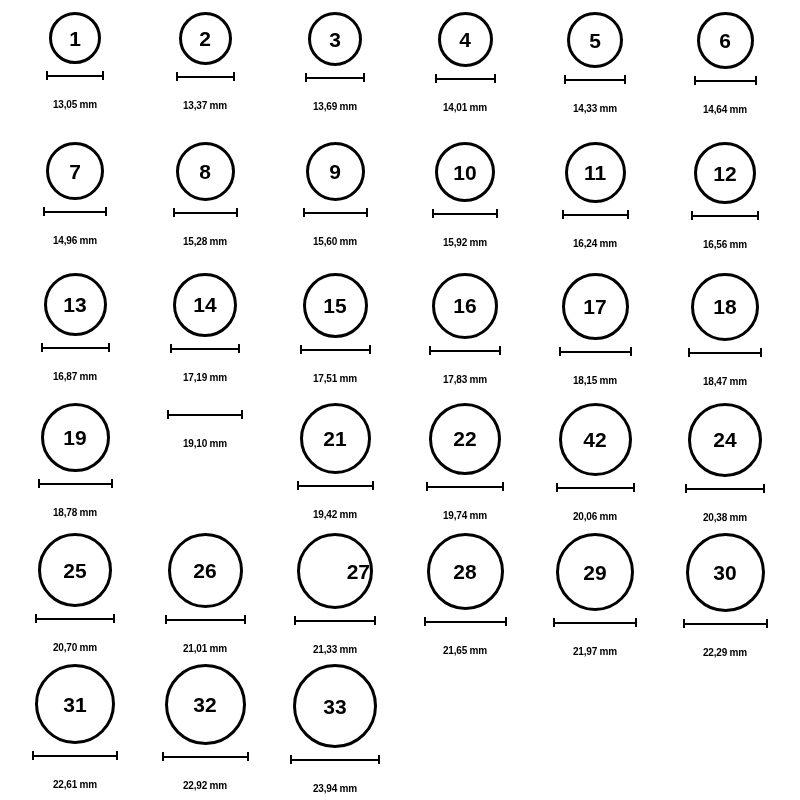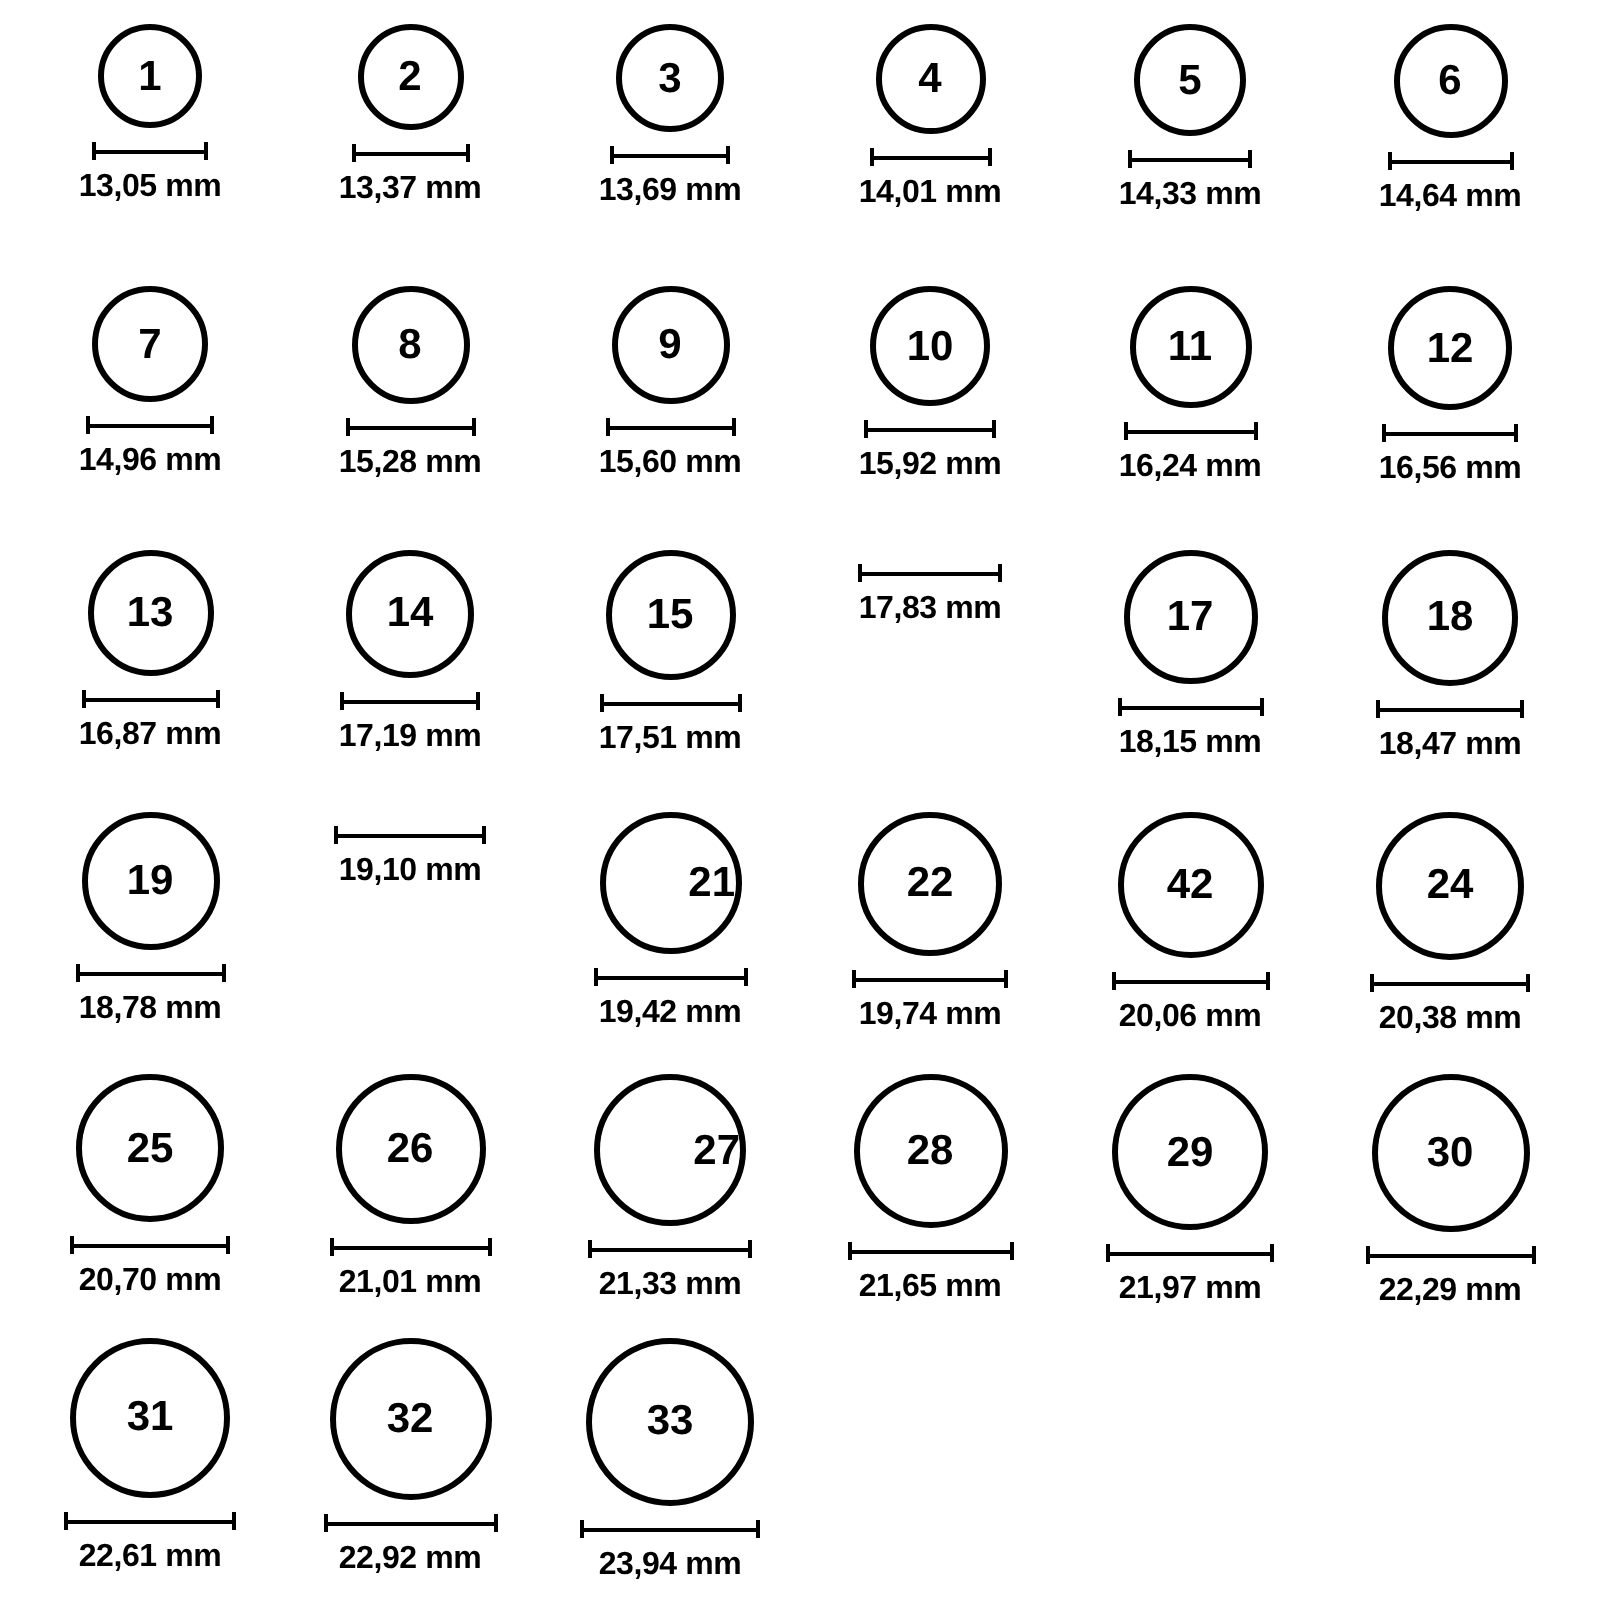--- a/index.html
+++ b/index.html
@@ -74,22 +74,22 @@
   .caliper .tick {
     position: absolute;
     top: 0;
     width: 2px;
     height: 9px;
     background: #000000;
   }
   .caliper .tick.left { left: 0; }
   .caliper .tick.right { right: 0; }
   .size-label {
-    margin-top: 5px;
-    font-size: 16px;
+    margin-top: 19px;
+    font-size: 10px;
     font-weight: bold;
     letter-spacing: -0.2px;
     white-space: nowrap;
     color: #000000;
   }
 </style>
 </head>
 <body>
 
 <div id="chart">
@@ -283,20 +283,23 @@
         <div class="measure">
           <div class="caliper" style="width: 71px;">
             <div class="bar"></div>
             <div class="tick left"></div>
             <div class="tick right"></div>
           </div>
           <div class="size-label">17,51 mm</div>
         </div>
       </div>
       <div class="cell">
+        <div class="ring" style="width: 66px; height: 66px;">
+          <span class="ring-number">16</span>
+        </div>
         <div class="measure">
           <div class="caliper" style="width: 72px;">
             <div class="bar"></div>
             <div class="tick left"></div>
             <div class="tick right"></div>
           </div>
           <div class="size-label">17,83 mm</div>
         </div>
       </div>
       <div class="cell">
@@ -342,21 +345,21 @@
         <div class="measure">
           <div class="caliper" style="width: 76px;">
             <div class="bar"></div>
             <div class="tick left"></div>
             <div class="tick right"></div>
           </div>
           <div class="size-label">19,10 mm</div>
         </div>
       </div>
       <div class="cell">
-        <div class="ring" style="width: 71px; height: 71px; justify-content: flex-end;">
+        <div class="ring" style="width: 71px; height: 71px;">
           <span class="ring-number">21</span>
         </div>
         <div class="measure">
           <div class="caliper" style="width: 77px;">
             <div class="bar"></div>
             <div class="tick left"></div>
             <div class="tick right"></div>
           </div>
           <div class="size-label">19,42 mm</div>
         </div>

